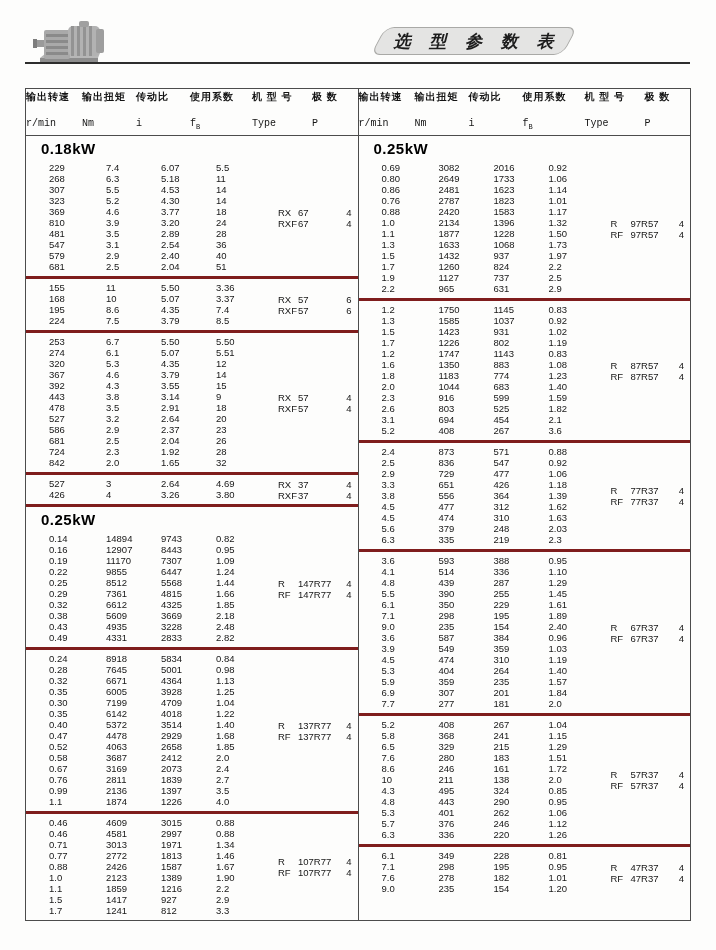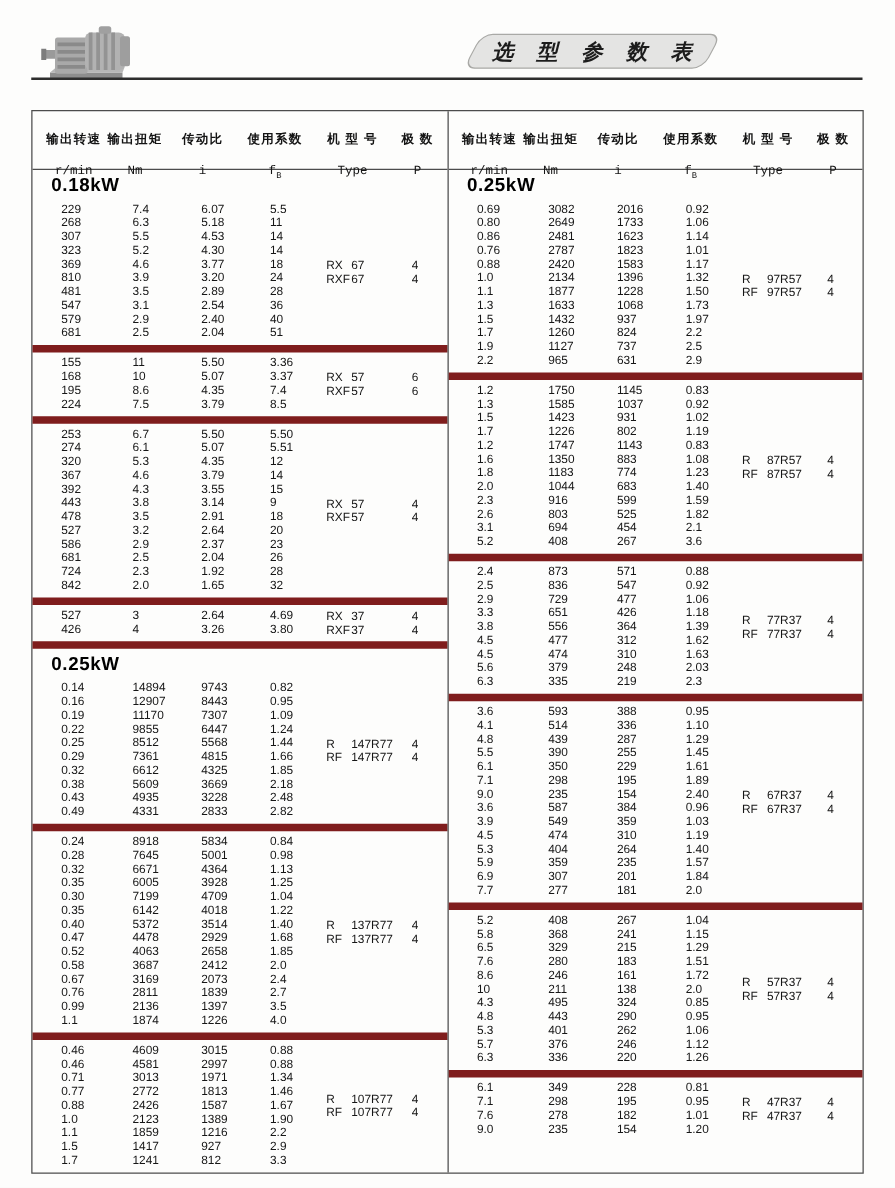--- a/index.html
+++ b/index.html
@@ -28,38 +28,38 @@
   
   .table-frame {
     position:absolute; left:25px; top:88px; width:664px;
     border:1px solid #4c4c4c; display:flex; background:#fdfdfc;
   }
   .tcol { flex:1 1 50%; position:relative; min-width:0; }
   .tcol.right { border-left:1px solid #4c4c4c; }
 
   
   .col-header { position:relative; height:46px; border-bottom:1px solid #4c4c4c; }
-  .hcol { position:absolute; top:15px; text-align:center; }
+  .hcol { position:absolute; top:1px; }
   .hcn { display:block; font-size:10px; font-weight:bold; color:#141414; letter-spacing:1px; white-space:nowrap; }
   .hen { display:block; font-size:10px; color:#141414; margin-top:14px;font-family:Liberation Mono, monospace; }
   .hen sub { font-size:7px; }
 
   
   .power-heading { font-size:15px; font-weight:bold; color:#000; margin:5px 0 2px 15px; line-height:16px; letter-spacing:0.5px; }
 
   
-  .block { position:relative; padding:3px 0 4px 0; border-bottom:6px solid #7f1d1d; }
+  .block { position:relative; padding:3px 0 4px 0; border-bottom:3px solid #7f1d1d; }
   .block.last { border-bottom:none; }
   .row { position:relative; height:11px; line-height:11px; font-size:9.5px; color:#161616; }
   .row span { position:absolute; top:0; white-space:nowrap; }
   .v1 { left:23px; }
   .v2 { left:80px; }
   .v3 { left:135px; }
   .v4 { left:190px; }
-  .typebox { position:absolute; left:235px; top:50%; transform:translateY(-50%); }
+  .typebox { position:absolute; left:252px; top:50%; transform:translateY(-50%); }
   .type-line { position:relative; height:11px; line-height:11px; font-size:9.5px; color:#161616; width:86px; white-space:nowrap; }
   .tp { display:inline-block; width:20px; }
   .pole { position:absolute; left:63px; top:0; width:16px; text-align:center; }
 </style>
 </head>
 <body>
 
 <div class="page">
 
   <div class="logo">

